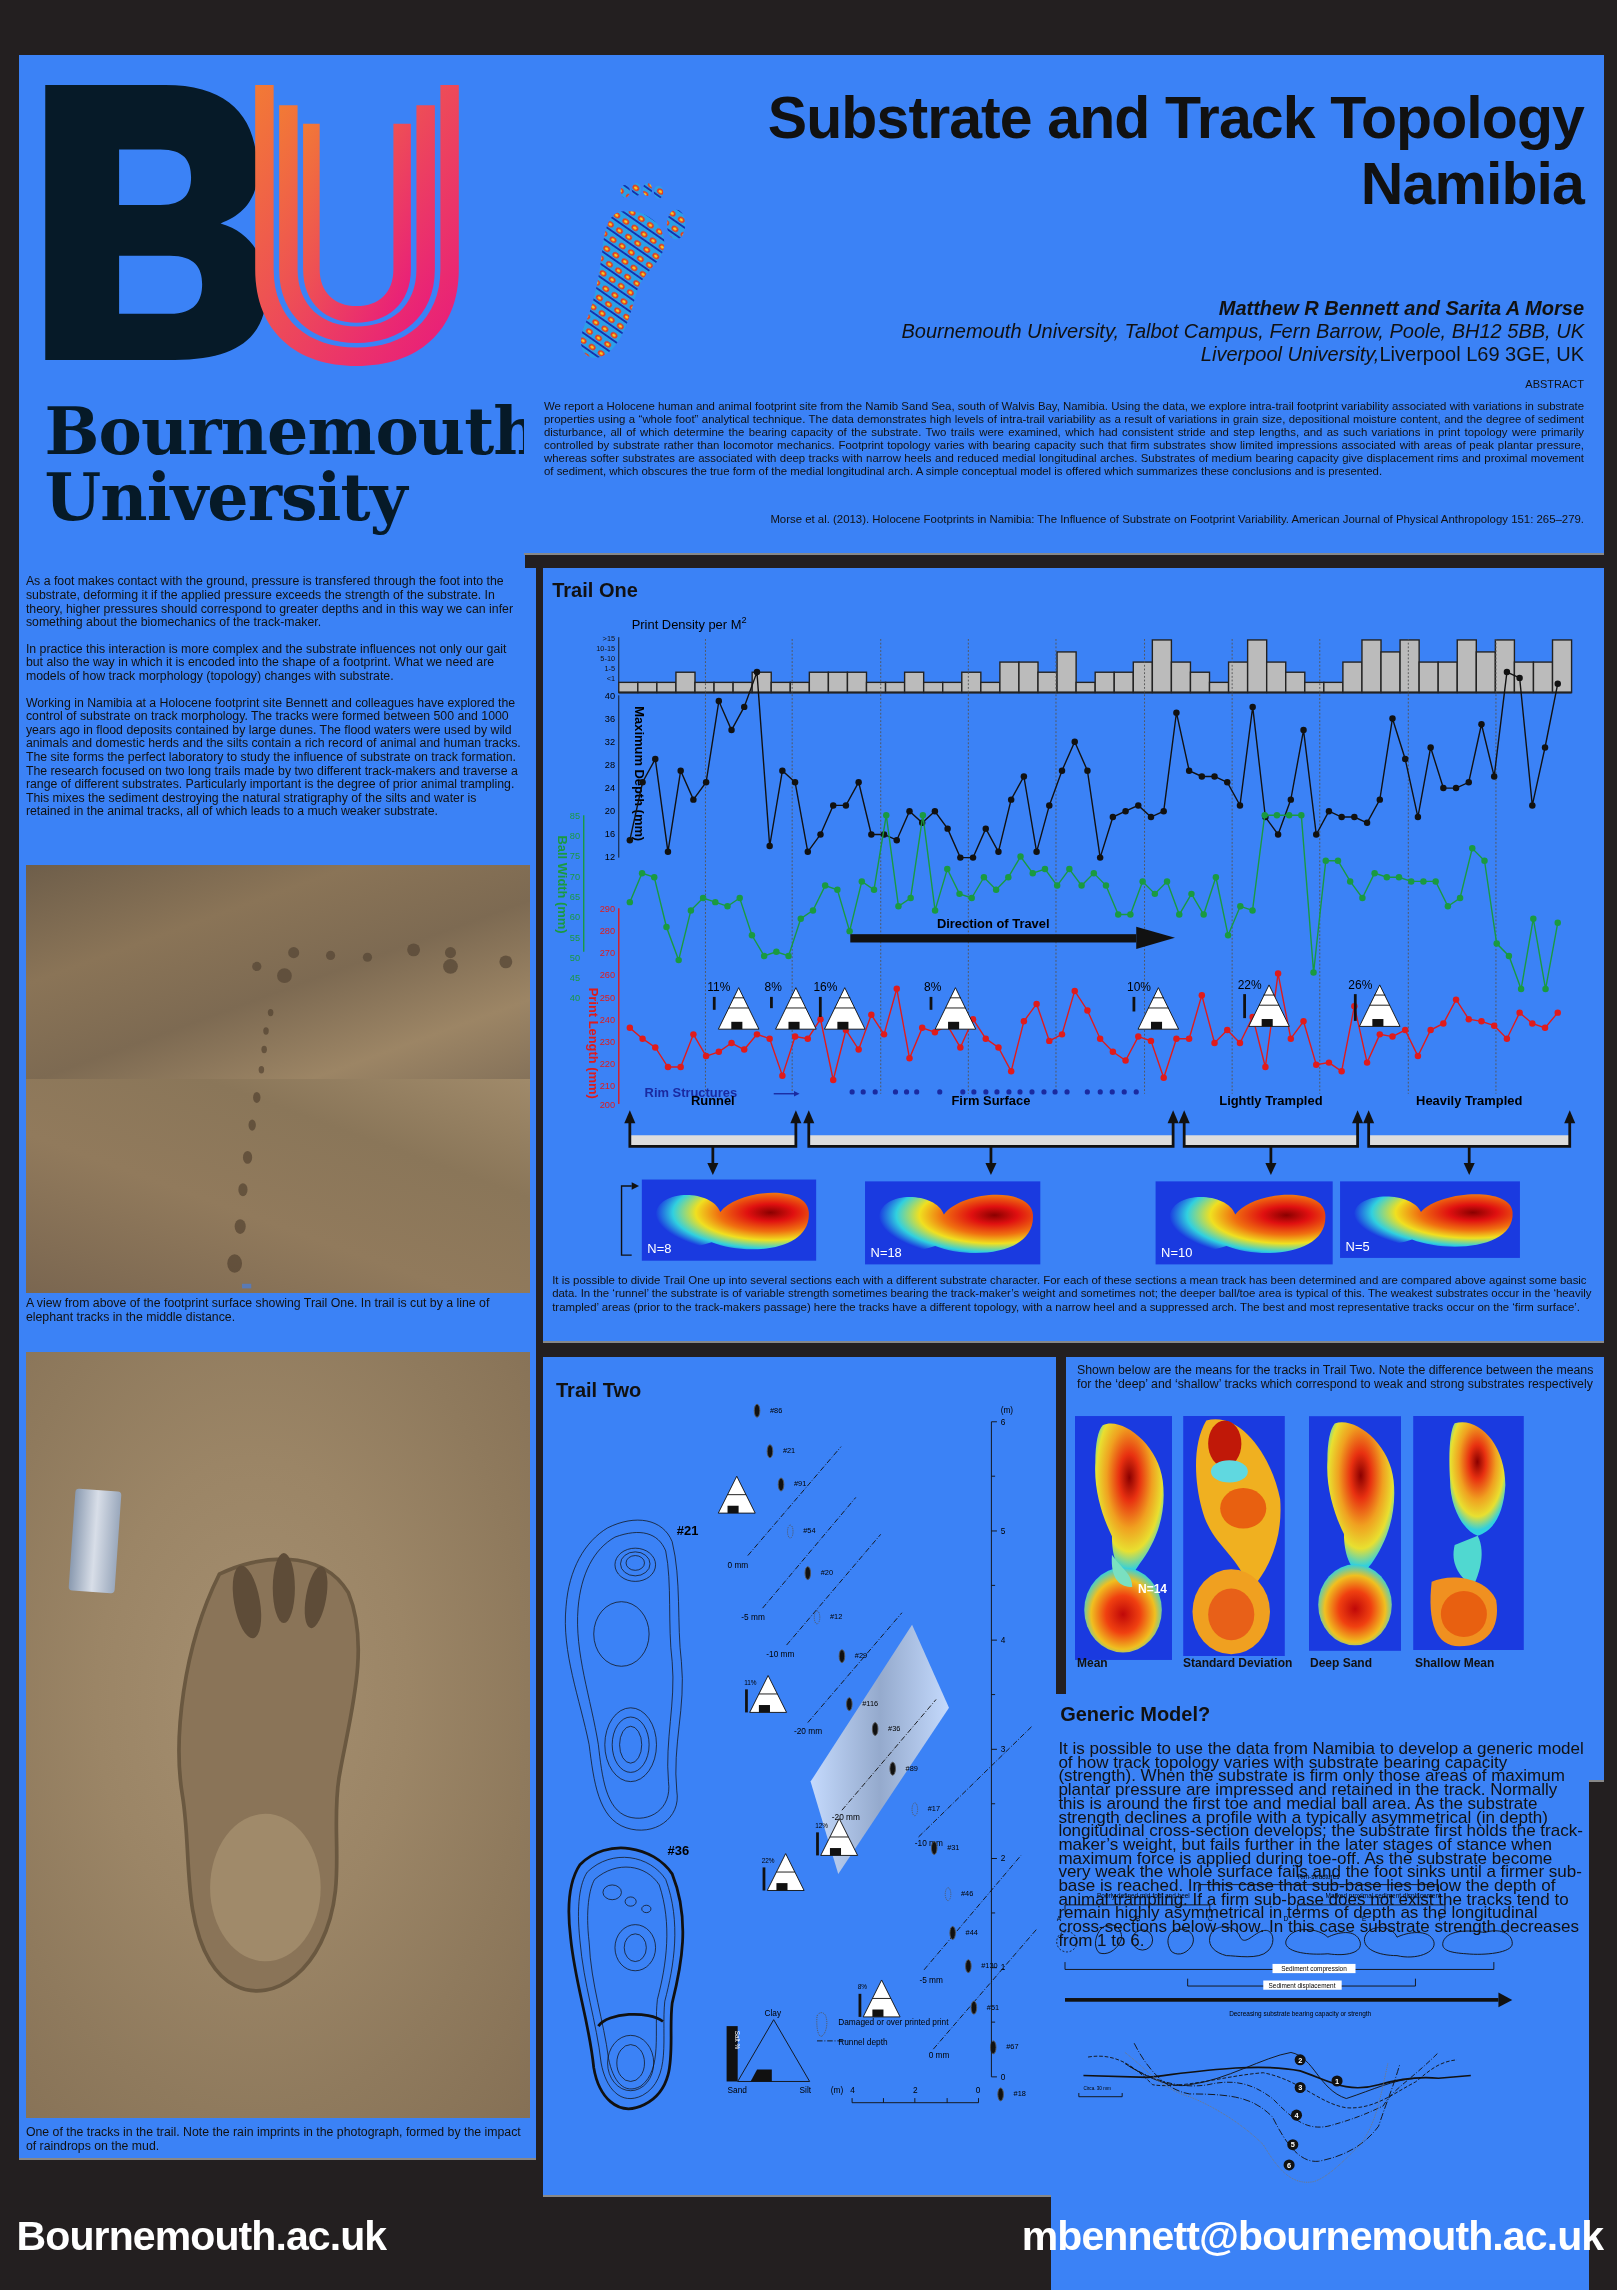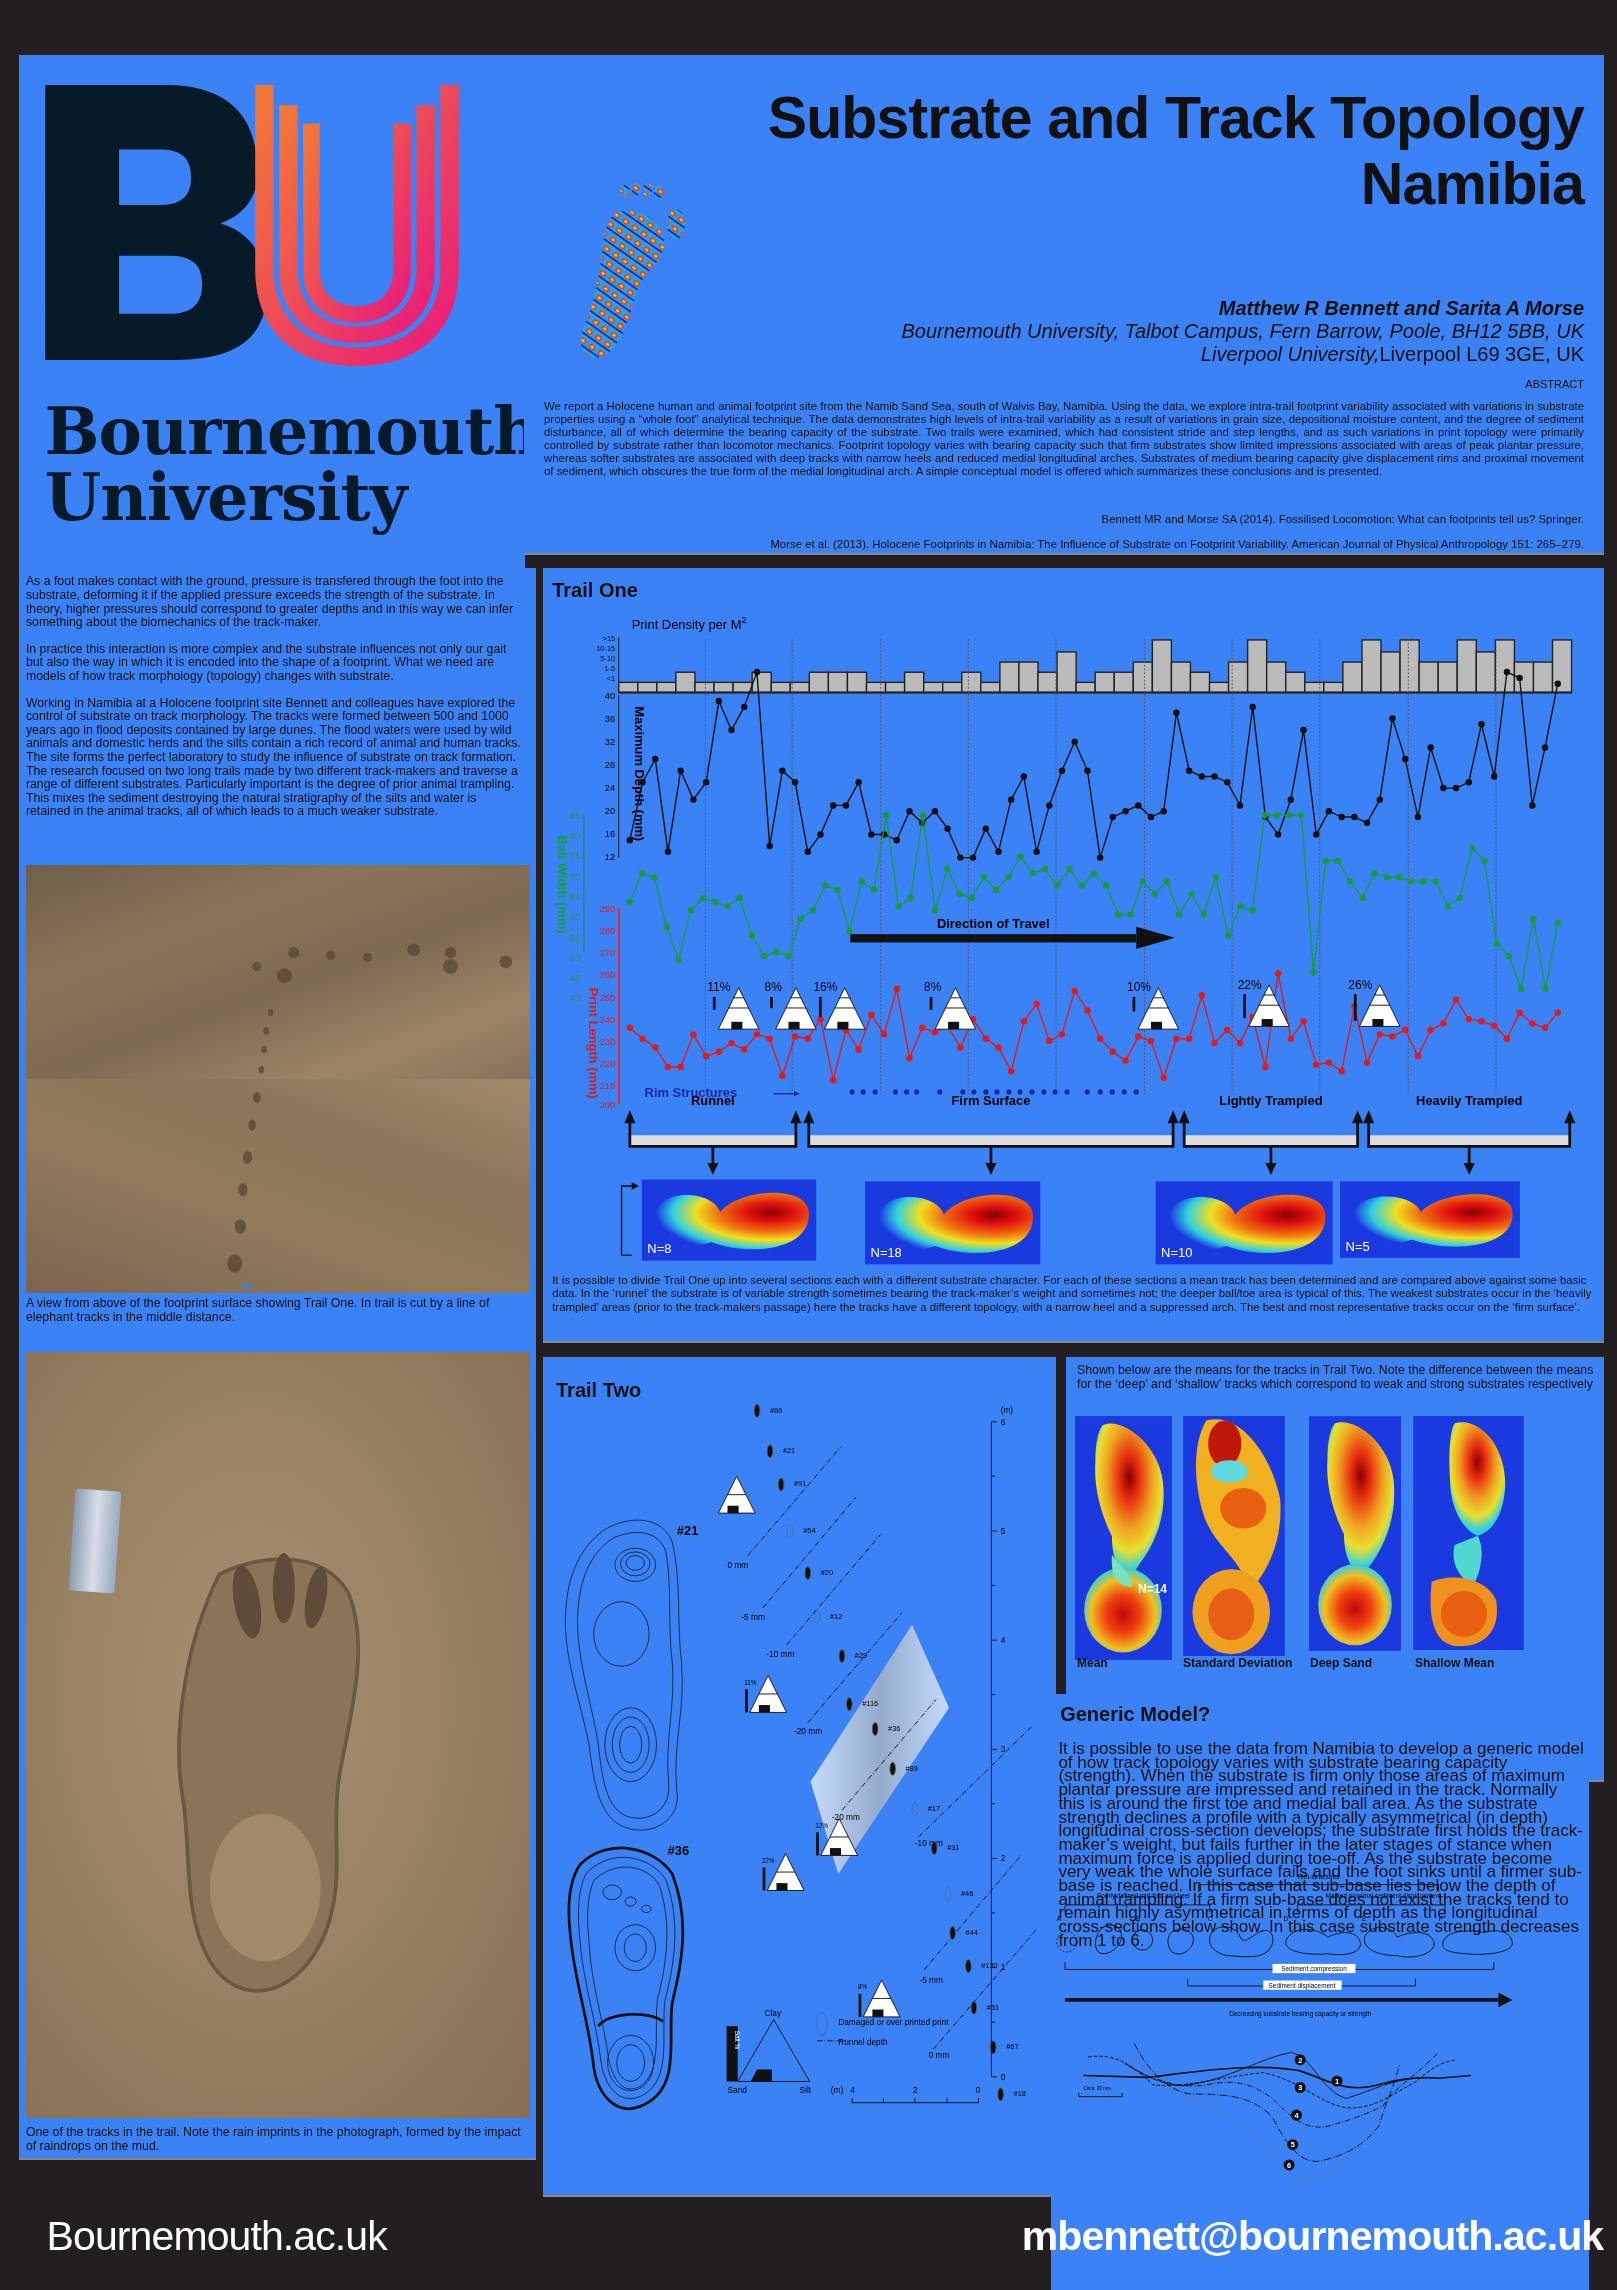--- a/index.html
+++ b/index.html
@@ -50,21 +50,21 @@
   .mean-img{position:absolute;top:59px;}
   .mean-label{position:absolute;top:299px;font-weight:bold;font-size:12px;}
   .n14{position:absolute;left:72px;top:225px;color:#fff;font-weight:bold;font-size:12px;}
 
   
   .model-h{position:absolute;left:9.2px;top:9.2px;font-weight:bold;font-size:20px;}
   .model-text{position:absolute;left:7.4px;top:48px;width:526px;font-size:17px;line-height:13.7px;}
   .model-svg{position:absolute;left:0;top:174px;width:538px;height:332px;}
 
   
-  .footer-left{position:absolute;left:16.6px;top:2213px;color:#fff;font-weight:normal;font-size:41px;letter-spacing:-0.9px;margin-left:30px;}
+  .footer-left{position:absolute;left:16.6px;top:2213px;color:#fff;font-weight:bold;font-size:41px;letter-spacing:-0.9px;}
   .footer-right{position:absolute;right:14.8px;top:2213px;color:#fff;font-weight:bold;font-size:41px;letter-spacing:-0.9px;}
 </style>
 </head>
 <body>
 
 <div id="logo-panel" class="panel">
   <svg class="bu-b" viewBox="0 0 240 298">
     <path d="M0 0 H130 C200 0 230 35 230 95 C230 125 212 142 190 150 C225 160 240 190 240 222 C240 272 210 298 140 298 H0 Z M80 70 V130 H125 C150 130 158 118 158 100 C158 82 150 70 125 70 Z M80 185 V248 H135 C162 248 170 234 170 216 C170 198 162 185 135 185 Z" fill="#061a28" fill-rule="evenodd"></path>
   </svg>
   <svg class="bu-u" viewBox="0 0 225 305">
@@ -113,21 +113,20 @@
     <path d="M45 32 C70 28 95 45 92 70 C88 90 70 95 62 120 C55 145 45 185 20 190 C0 192 -2 170 8 150 C18 125 22 100 25 75 C28 50 32 35 45 32 Z" fill="url(#fp)"></path>
   </svg>
   <div class="authors">
     <div class="names">Matthew R Bennett and Sarita A Morse</div>
     <div class="aff">Bournemouth University, Talbot Campus, Fern Barrow, Poole, BH12 5BB, UK</div>
     <div><span class="aff">Liverpool University,</span><span>Liverpool L69 3GE, UK</span></div>
   </div>
   <div class="abstract-head">ABSTRACT</div>
   <div class="abstract">We report a Holocene human and animal footprint site from the Namib Sand Sea, south of Walvis Bay, Namibia. Using the data, we explore intra-trail footprint variability associated with variations in substrate properties using a “whole foot” analytical technique.  The data demonstrates high levels of intra-trail variability as a result of variations in grain size, depositional moisture content, and the degree of sediment disturbance, all of which determine the bearing capacity of the substrate.  Two trails were examined, which had consistent stride and step lengths, and as such variations in print topology were primarily controlled by substrate rather than locomotor mechanics.  Footprint topology varies with bearing capacity such that firm substrates show limited impressions associated with areas of peak plantar pressure, whereas softer substrates are associated with deep tracks with narrow heels and reduced medial longitudinal arches.  Substrates of medium bearing capacity give displacement rims and proximal movement of sediment, which obscures the true form of the medial longitudinal arch.  A simple conceptual model is offered which summarizes these conclusions and is presented.</div>
   <div class="refs">
-    <div>Bennett MR and Morse SA (2014). Fossilised Locomotion: What can footprints tell us?  Springer.</div>
     <div>Morse et al. (2013). Holocene Footprints in Namibia: The Influence of Substrate on Footprint Variability. American Journal of Physical Anthropology 151: 265–279.</div>
   </div>
 </div>
 
 <div id="intro-panel" class="panel">
   <div class="intro-text">
     <p>As a foot makes contact with the ground, pressure is transfered through the foot into the substrate, deforming it if the applied pressure exceeds the strength of the substrate.   In theory, higher pressures should correspond to greater depths and in this way we can infer something about the biomechanics of the track-maker.</p>
     <p>In practice this interaction is more complex and the substrate influences not only our gait but also the way in which it is encoded into the shape of a footprint.  What we need are models of how track morphology (topology) changes with substrate.</p>
     <p>Working in Namibia at a Holocene footprint site Bennett and colleagues have explored the control of substrate on track morphology.  The tracks were formed between 500 and 1000 years ago in flood deposits contained by large dunes. The flood waters were used by wild animals and domestic herds and the silts contain a rich record of animal and human tracks.  The site forms the perfect laboratory to study the influence of substrate on track formation.  The research focused on two long trails made by two different track-makers and traverse a range of different substrates.  Particularly important is the degree of prior animal trampling. This mixes the sediment destroying the natural stratigraphy of the silts and water is retained in the animal tracks, all of which leads to a much weaker substrate.</p>
   </div>

